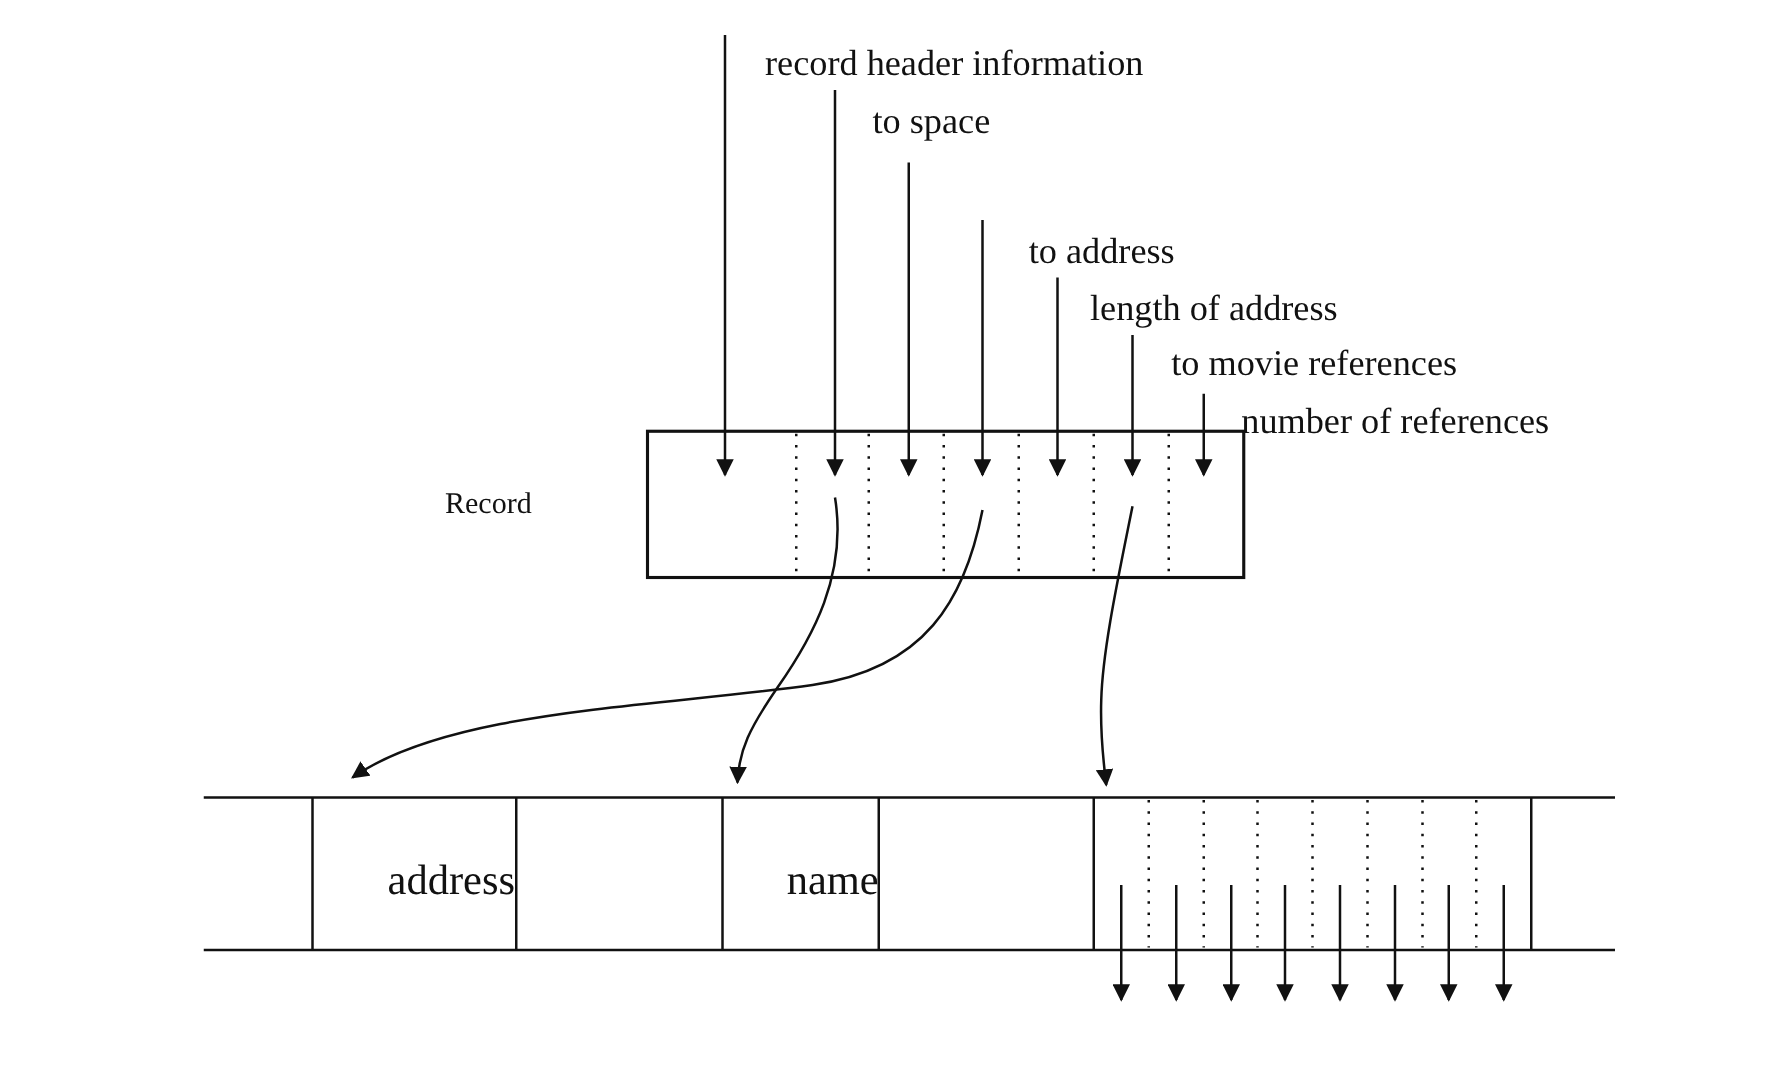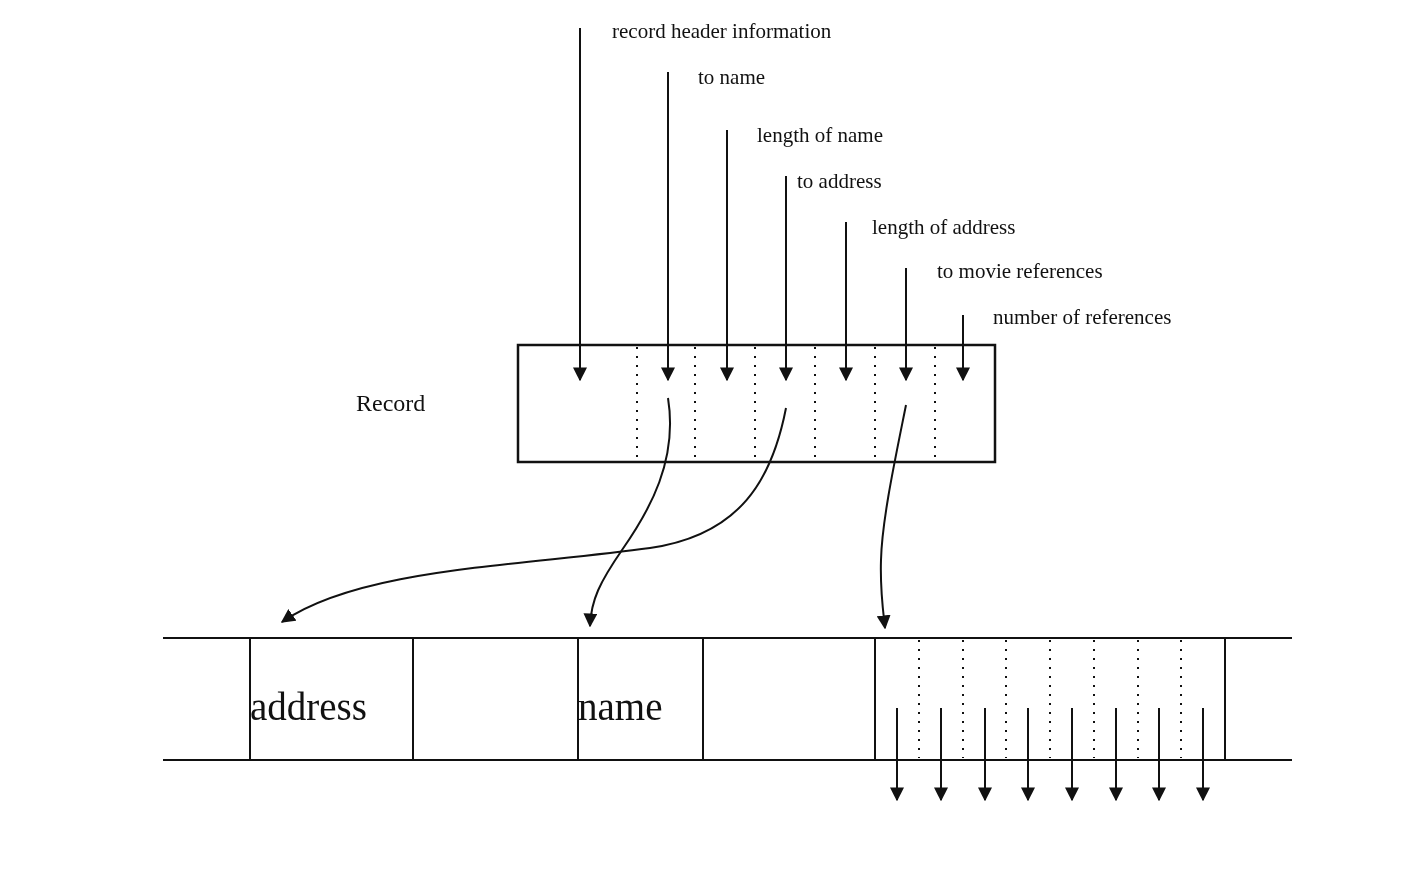--- a/index.html
+++ b/index.html
@@ -18,35 +18,36 @@
   }
   svg.layer {
     position: absolute;
     left: 0;
     top: 0;
     width: 1424px;
     height: 872px;
   }
   .label {
     position: absolute;
-    font-size: 21px;
+    font-size: 29px;
     line-height: 1.1;
     white-space: nowrap;
+    margin-top: 16px;
   }
   .big-label {
     position: absolute;
     font-size: 24px;
     line-height: 1.1;
     white-space: nowrap;
   }
   .cell-label {
     position: absolute;
-    font-size: 39px;
+    font-size: 34px;
     line-height: 1.1;
-    text-align: left;
+    text-align: right;
   }
 </style>
 </head>
 <body>
 
 <div id="stage">
 
   <svg class="layer" viewBox="0 0 1424 872">
     <defs>
       <marker id="arrow" viewBox="0 0 10 10" refX="9" refY="5" markerWidth="7" markerHeight="7" orient="auto-start-reverse">
@@ -113,23 +114,22 @@
       <line x1="985" y1="708" x2="985" y2="800"></line>
       <line x1="1028" y1="708" x2="1028" y2="800"></line>
       <line x1="1072" y1="708" x2="1072" y2="800"></line>
       <line x1="1116" y1="708" x2="1116" y2="800"></line>
       <line x1="1159" y1="708" x2="1159" y2="800"></line>
       <line x1="1203" y1="708" x2="1203" y2="800"></line>
     </g>
   </svg>
 
   <div class="label" style="left:612px; top:20px">record header information</div>
-  <div class="label" style="left:698px; top:66px">to name</div>
-  <div class="label" style="left:757px; top:124px">length of name</div>
-  <div class="label" style="left:797px; top:170px">to address</div>
+  <div class="label" style="left:698px; top:66px">to space</div>
+  <div class="label" style="left:823px; top:170px">to address</div>
   <div class="label" style="left:872px; top:216px">length of address</div>
   <div class="label" style="left:993px; top:306px">number of references</div>
   <div class="label" style="left:937px; top:260px">to movie references</div>
 
   <div class="big-label" style="left:356px; top:390px">Record</div>
 
   <div class="cell-label" style="left:250px; top:686px; width:162px">address</div>
   <div class="cell-label" style="left:578px; top:686px; width:125px">name</div>
 
 

